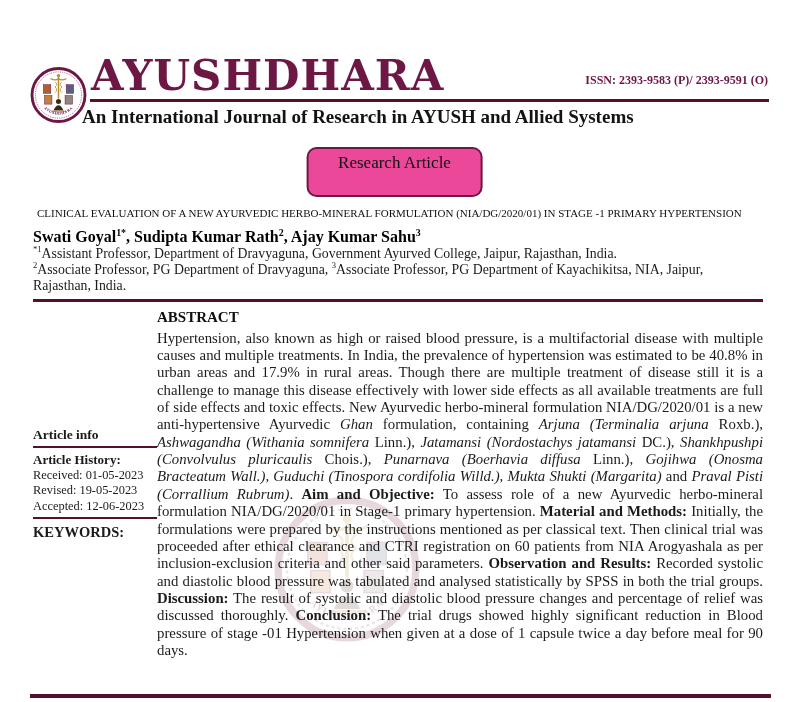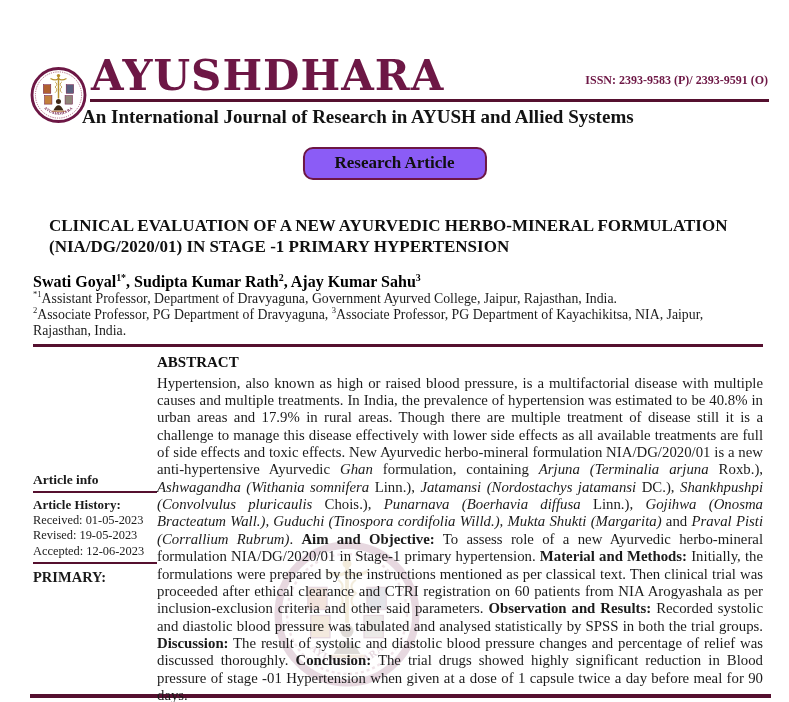--- a/index.html
+++ b/index.html
@@ -10,26 +10,26 @@
   sup{font-size:0.62em;vertical-align:super;line-height:0;}
 
   
   .logo{position:absolute;left:30px;top:66px;width:57px;height:58px;}
   .brand{position:absolute;left:91px;top:54px;font-size:42px;line-height:1.05;
          color:#6d1745;font-family:"DejaVu Serif",serif;font-weight:700;letter-spacing:1px;}
   .issn{position:absolute;right:21px;top:73px;font-size:12px;font-weight:700;color:#6d1745;}
   .header-rule{position:absolute;left:90px;right:20px;top:99px;height:3px;background:#55102f;}
   .subtitle{position:absolute;left:82px;top:106px;font-size:19px;font-weight:700;color:#131313;}
   .badge{position:absolute;top:147px;left:50%;transform:translateX(-50%);
-         border:2.5px solid #6d1745;border-radius:10px;padding:4px 30px 5px;
-         font-size:17px;font-weight:700;color:#101010;background:#8b5cf6;}
+         border:2.5px solid #6d1745;border-radius:10px;padding:4px 30px 22px;
+         font-size:17px;font-weight:400;color:#101010;background:#ec4899;}
 
   
   .main{position:absolute;left:33px;top:199px;width:730px;}
-  .title{font-size:17px;font-weight:700;line-height:21px;margin:16px;color:#101010;}
+  .title{font-size:11px;font-weight:400;line-height:21px;margin:4px;color:#101010;}
   .authors{margin-top:4px;font-size:16px;font-weight:700;color:#000000;}
   .affil{font-size:13.8px;line-height:15.9px;margin-top:0;}
   .mid-rule{margin-top:5px;height:3px;background:#55102f;}
 
   
   .cols{display:flex;margin-top:7px;align-items:center;}
   .sidebar{width:124px;flex:none;}
   .sb-info-title{font-size:13.5px;font-weight:700;}
   .sb-rule{height:2.5px;background:#55102f;margin:3px 0 4px;}
   .sb-hist-title{font-size:13px;font-weight:700;}
@@ -94,21 +94,21 @@
     <div class="cols">
 
       <aside class="sidebar">
         <div class="sb-info-title">Article info</div>
         <div class="sb-rule"></div>
         <div class="sb-hist-title">Article History:</div>
         <div class="sb-hist">Received: 01-05-2023</div>
         <div class="sb-hist">Revised: 19-05-2023</div>
         <div class="sb-hist">Accepted: 12-06-2023</div>
         <div class="sb-rule"></div>
-        <div class="sb-kw-title">PRIMARY:</div>
+        <div class="sb-kw-title">KEYWORDS:</div>
       </aside>
 
       <main class="abstract">
         <svg class="watermark" viewBox="0 0 100 100">
           <use href="#ayush-logo"></use>
         </svg>
         <h2 class="abs-heading">ABSTRACT</h2>
         <p class="abs-text"><span>Hypertension, also known as high or raised blood pressure, is a multifactorial disease with multiple causes and multiple treatments. In India, the prevalence of hypertension was estimated to be 40.8% in urban areas and 17.9% in rural areas. Though there are multiple treatment of disease still it is a challenge to manage this disease effectively with lower side effects as all available treatments are full of side effects and toxic effects. New Ayurvedic herbo-mineral formulation NIA/DG/2020/01 is a new anti-hypertensive Ayurvedic </span><span class="i">Ghan</span><span> formulation, containing </span><span class="i">Arjuna (Terminalia arjuna</span><span> Roxb.), </span><span class="i">Ashwagandha (Withania somnifera</span><span> Linn.), </span><span class="i">Jatamansi (Nordostachys jatamansi</span><span> DC.), </span><span class="i">Shankhpushpi (Convolvulus pluricaulis</span><span> Chois.), </span><span class="i">Punarnava (Boerhavia diffusa</span><span> Linn.), </span><span class="i">Gojihwa (Onosma Bracteatum Wall.), Guduchi (Tinospora cordifolia Willd.), Mukta Shukti (Margarita)</span><span> and </span><span class="i">Praval Pisti (Corrallium Rubrum)</span><span>. </span><span class="b">Aim and Objective:</span><span> To assess role of a new Ayurvedic herbo-mineral formulation NIA/DG/2020/01 in Stage-1 primary hypertension. </span><span class="b">Material and Methods:</span><span> Initially, the formulations were prepared by the instructions mentioned as per classical text. Then clinical trial was proceeded after ethical clearance and CTRI registration on 60 patients from NIA Arogyashala as per inclusion-exclusion criteria and other said parameters. </span><span class="b">Observation and Results:</span><span> Recorded systolic and diastolic blood pressure was tabulated and analysed statistically by SPSS in both the trial groups. </span><span class="b">Discussion:</span><span> The result of systolic and diastolic blood pressure changes and percentage of relief was discussed thoroughly. </span><span class="b">Conclusion:</span><span> The trial drugs showed highly significant reduction in Blood pressure of stage -01 Hypertension when given at a dose of 1 capsule twice a day before meal for 90 days.</span></p>
       </main>
 

